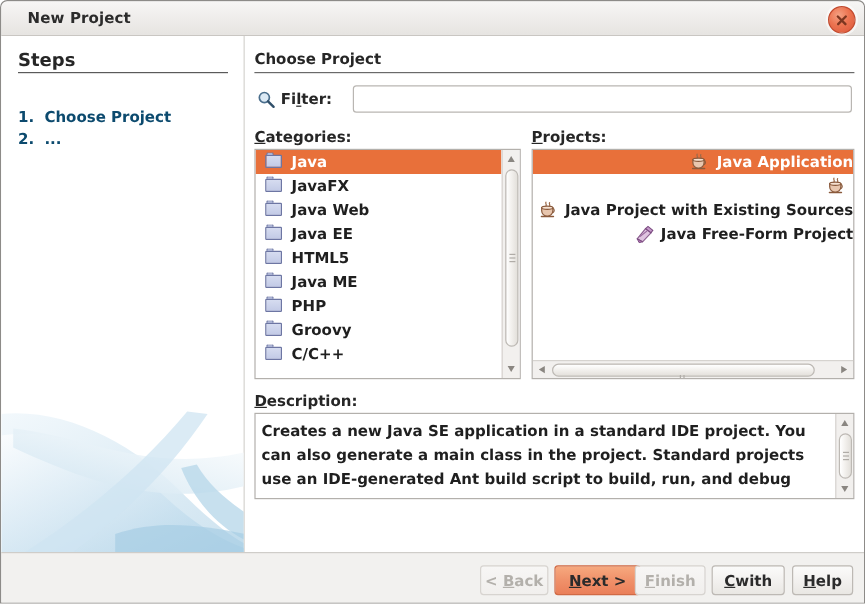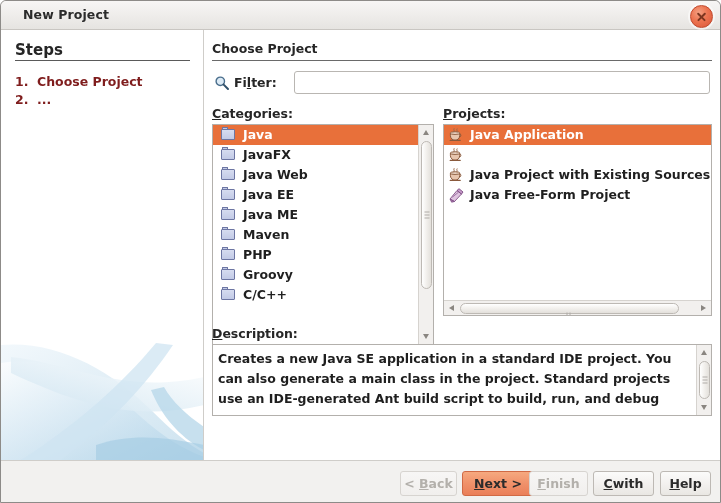--- a/index.html
+++ b/index.html
@@ -94,22 +94,23 @@
     position: absolute;
     left: 14px; top: 30px;
     width: 175px; height: 1px;
     background: #5a5a5a;
   }
   .step-row {
     position: absolute;
     left: 14px;
     font-size: 12.5px;
     font-weight: bold;
-    color: #7f1d1d;
+    color: #0c4a6e;
     white-space: nowrap;
+    margin-top: 16px;
   }
   .step-num { display: inline-block; width: 22px; }
   .step-1 { top: 44px; }
   .step-2 { top: 62px; }
 
   
   .swoosh {
     position: absolute;
     left: 0; bottom: 0;
     width: 203px; height: 145px;
@@ -185,21 +186,21 @@
   
   .listbox {
     position: absolute;
     border: 1px solid #b3b0ac;
     background: #ffffff;
     box-sizing: border-box;
     overflow: hidden;
   }
   #categories-box {
     left: 8px; top: 94px;
-    width: 222px; height: 221px; padding-left: 33px;
+    width: 222px; height: 192px; padding-left: 33px;
   }
   #projects-box {
     left: 239px; top: 94px;
     width: 269px; height: 192px;
   }
   .list-inner {
     position: absolute;
     left: 0; top: 0;
     right: 0; bottom: 0;
     overflow: hidden;
@@ -470,22 +471,22 @@
       </div>
 
       <div class="sec-label" id="lbl-categories"><span class="u">C</span><span>ategories:</span></div>
 
       <div class="listbox" id="categories-box">
         <div class="list-inner" id="categories-inner" style="right:15px;">
             <div class="list-row selected cat-indent"><span class="row-icon ico-folder"><span class="f-tab"></span><span class="f-back"></span></span><span>Java</span></div>
             <div class="list-row cat-indent"><span class="row-icon ico-folder"><span class="f-tab"></span><span class="f-back"></span></span><span>JavaFX</span></div>
             <div class="list-row cat-indent"><span class="row-icon ico-folder"><span class="f-tab"></span><span class="f-back"></span></span><span>Java Web</span></div>
             <div class="list-row cat-indent"><span class="row-icon ico-folder"><span class="f-tab"></span><span class="f-back"></span></span><span>Java EE</span></div>
+            <div class="list-row cat-indent"><span class="row-icon ico-folder"><span class="f-tab"></span><span class="f-back"></span></span><span>HTML5</span></div>
             <div class="list-row cat-indent"><span class="row-icon ico-folder"><span class="f-tab"></span><span class="f-back"></span></span><span>Java ME</span></div>
-            <div class="list-row cat-indent"><span class="row-icon ico-folder"><span class="f-tab"></span><span class="f-back"></span></span><span>Maven</span></div>
             <div class="list-row cat-indent"><span class="row-icon ico-folder"><span class="f-tab"></span><span class="f-back"></span></span><span>PHP</span></div>
             <div class="list-row cat-indent"><span class="row-icon ico-folder"><span class="f-tab"></span><span class="f-back"></span></span><span>Groovy</span></div>
             <div class="list-row cat-indent"><span class="row-icon ico-folder"><span class="f-tab"></span><span class="f-back"></span></span><span>C/C++</span></div>
           </div>
         <div class="vscroll">
           <div class="arrow up">
               <span class="arrow-glyph"></span>
             </div>
           <div class="vthumb" style="top:16px; height:148px;">
             <span class="grip-v">
@@ -496,21 +497,21 @@
           </div>
           <div class="arrow down">
               <span class="arrow-glyph"></span>
             </div>
         </div>
       </div>
 
       <div class="sec-label" id="lbl-projects"><span class="u">P</span><span>rojects:</span></div>
 
       <div class="listbox" id="projects-box">
-        <div class="list-inner" id="projects-inner" style="bottom:1px;">
+        <div class="list-inner" id="projects-inner" style="bottom:1px;text-align:right;">
             <div class="list-row selected"><span class="row-icon ico-coffee"><svg viewBox="0 0 16 16" width="16" height="16">
                   <path d="M6 1.5 C5 2.6 7 3.2 6 4.6" stroke="#9b6a4a" stroke-width="1" fill="none" stroke-linecap="round"></path>
                   <path d="M9 1.8 C8.1 2.8 9.8 3.4 9 4.6" stroke="#9b6a4a" stroke-width="1" fill="none" stroke-linecap="round"></path>
                   <path d="M2.4 6 h9.3 v2.6 a4.6 4.6 0 0 1 -9.3 0 Z" fill="#e8c6ae" stroke="#8a5a3c" stroke-width="1"></path>
                   <path d="M11.7 6.6 a2 2 0 0 1 0 3.6" fill="none" stroke="#8a5a3c" stroke-width="1"></path>
                   <ellipse cx="7.05" cy="6.1" rx="4.65" ry="1.3" fill="#f6e2d2" stroke="#8a5a3c" stroke-width="1"></ellipse>
                   <path d="M2.2 13.4 h10" stroke="#8a5a3c" stroke-width="1.2" stroke-linecap="round"></path>
                 </svg></span><span>Java Application</span></div>
             <div class="list-row"><span class="row-icon ico-coffee"><svg viewBox="0 0 16 16" width="16" height="16">
                   <path d="M6 1.5 C5 2.6 7 3.2 6 4.6" stroke="#9b6a4a" stroke-width="1" fill="none" stroke-linecap="round"></path>

